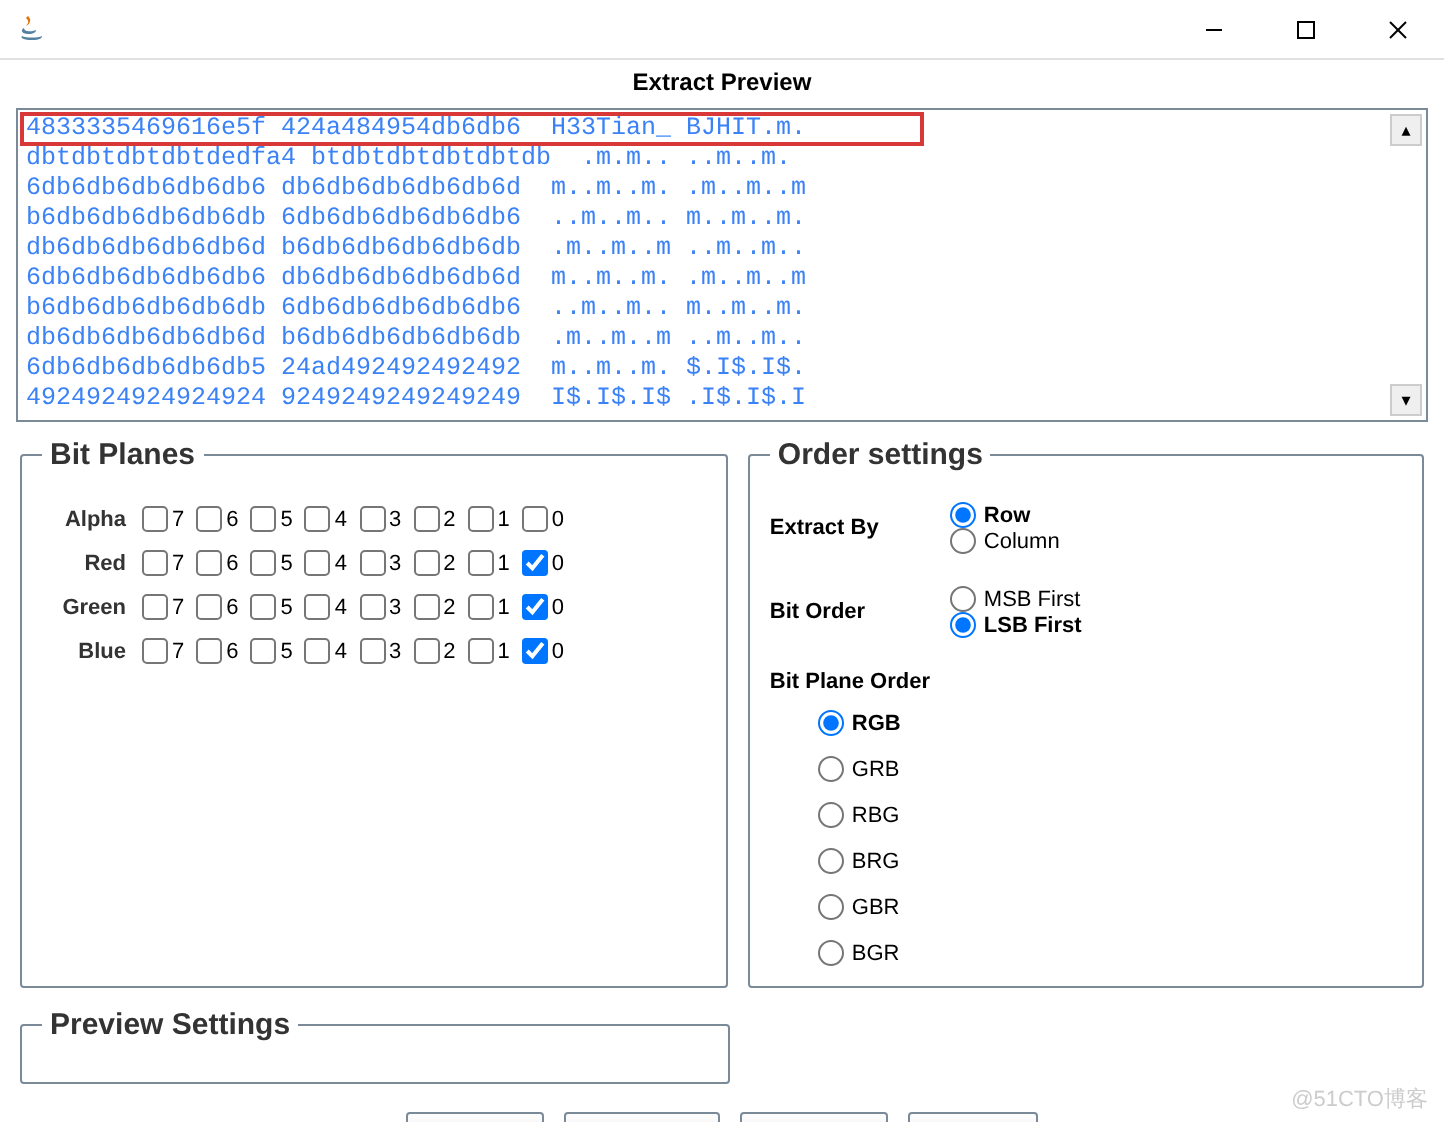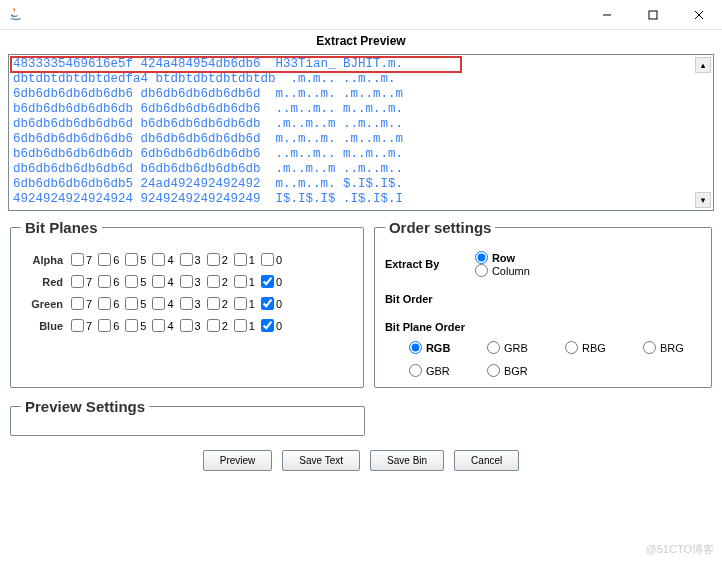--- a/index.html
+++ b/index.html
@@ -24,21 +24,21 @@
 .bp-label { width: 42px; text-align: right; margin-right: 8px; font-weight: bold; color: #333; }
 .bp-cell { display: flex; align-items: center; margin-right: 6px; }
 .bp-cell input { margin-right: 2px; }
 .order { flex: 1; }
 .order-row { margin: 7px 0 16px 0; display: flex; align-items: center; }
 .order-label { font-weight: bold; margin-right: 10px; width: 80px; }
 .radio-item { display: flex; align-items: center; margin-right: 14px; }
 .radio-item input { margin-right: 4px; }
 .plane-order { margin-top: 4px; }
 .plane-order-title { font-weight: bold; margin-bottom: 8px; }
-.plane-grid { display: grid; grid-template-columns: 1fr 1fr 1fr 1fr; row-gap: 10px; column-gap: 20px; padding-left: 24px; }
+.plane-grid { display: grid; grid-template-columns: 1fr; row-gap: 10px; column-gap: 20px; padding-left: 24px; }
 .preview-settings { margin: 10px 10px 0 10px; border: 1px solid #7a8a99; padding: 10px; width: 355px; }
 .ps-row { display: flex; align-items: center; justify-content: center; }
 .ps-row label { font-weight: bold; margin-right: 6px; }
 .buttons { display: flex; justify-content: center; gap: 10px; padding: 14px 0 0 0; }
 .btn { border: 1px solid #7a8a99; background: linear-gradient(#fdfdfd,#e8e8e8); padding: 4px 16px; font-size: 10px; cursor: pointer; border-radius: 2px; }
 .watermark { position: absolute; right: 8px; bottom: 4px; color: #ccc; font-size: 11px; }
 input[type=checkbox], input[type=radio] { cursor: pointer; }
 </style>
 </head>
 <body>
@@ -249,20 +249,30 @@
           </span>
           <span class="radio-item">
             <input type="radio" name="extractby" style="">
             <span>Column</span>
           </span>
         </span>
     </div>
 
     <div class="order-row">
       <span class="order-label">Bit Order</span>
+      <span id="bit-order-opts">
+          <span class="radio-item">
+            <input type="radio" name="bitorder" style="">
+            <span>MSB First</span>
+          </span>
+          <span class="radio-item">
+            <input type="radio" name="bitorder" checked="" style="">
+            <span style="font-weight: bold;">LSB First</span>
+          </span>
+        </span>
     </div>
 
     <div class="plane-order">
       <div class="plane-order-title">Bit Plane Order</div>
       <div class="plane-grid" id="plane-order-opts">
           <span class="radio-item">
             <input type="radio" name="planeorder" checked="" style="">
             <span style="font-weight: bold;">RGB</span>
           </span>
           <span class="radio-item">

